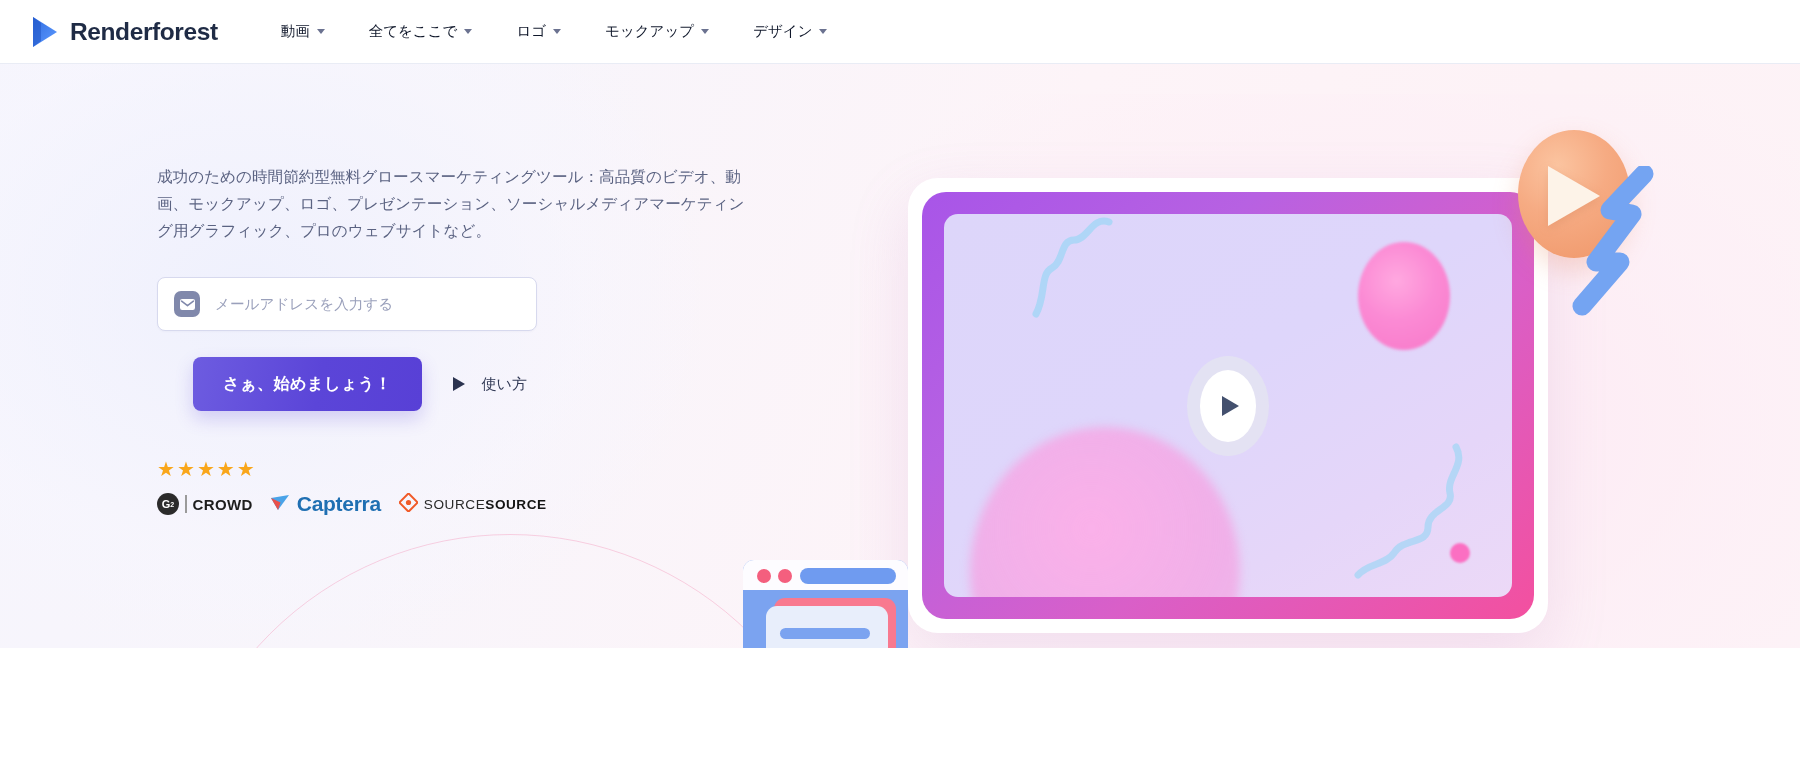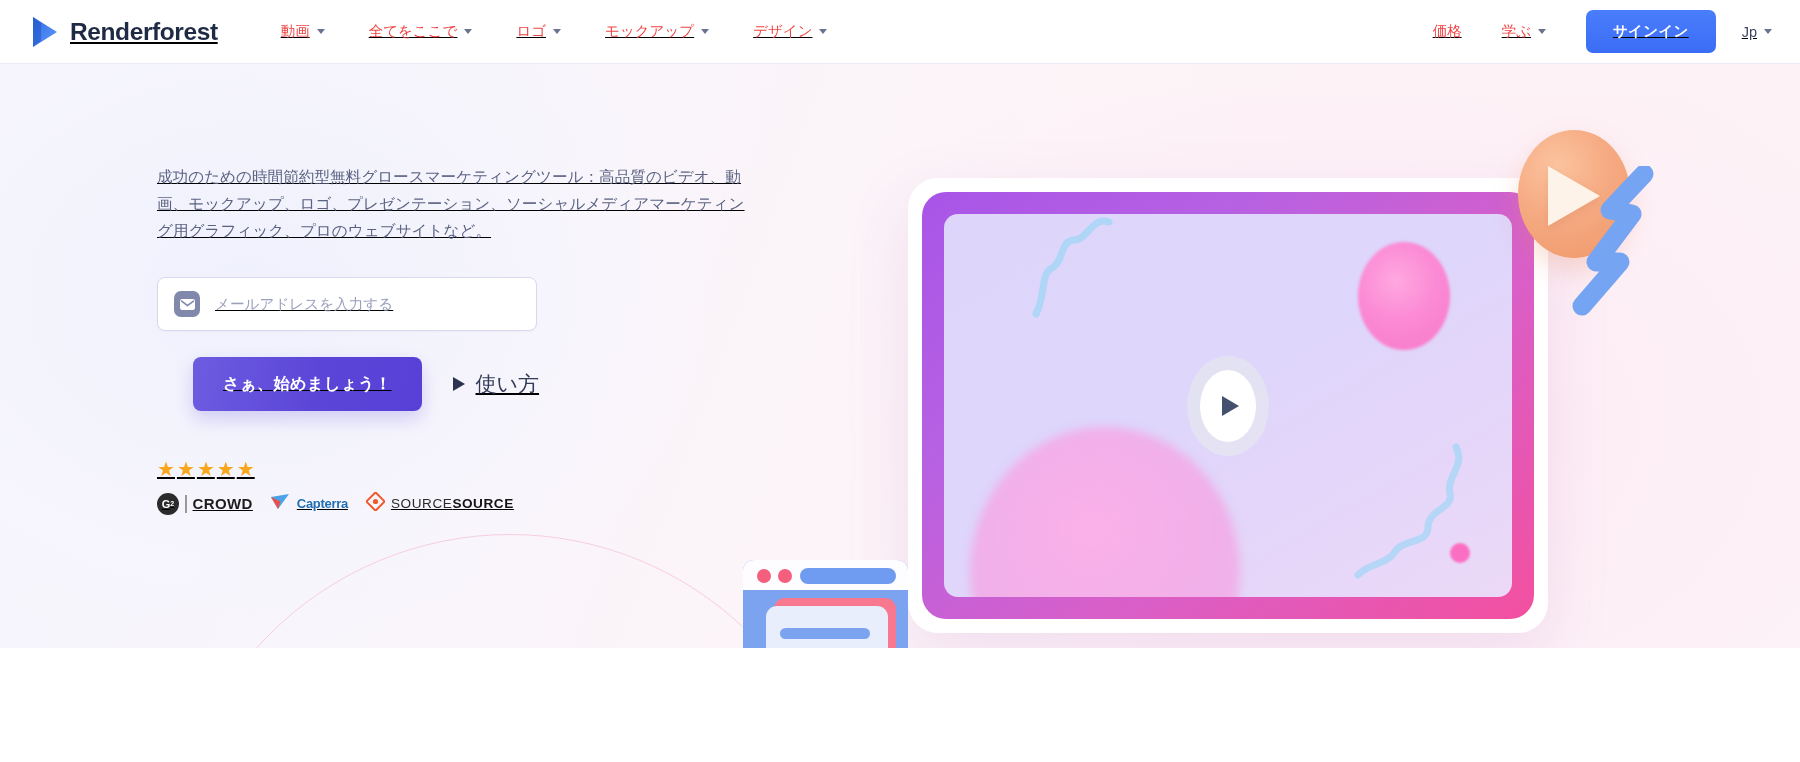--- a/index.html
+++ b/index.html
@@ -10,21 +10,20 @@
     font-family: "Liberation Sans", "DejaVu Sans", sans-serif;
     background: #ffffff;
   }
 
   
   .page {
     position: relative;
     width: 1800px; height: 648px;
     overflow: hidden;
     background: linear-gradient(110deg, #f6f5fd 0%, #f8f5fb 28%, #fdf4f8 55%, #fdf2f6 78%, #fdf3f7 100%);
-    text-decoration: underline;
   }
 
   
   .navbar {
     position: relative;
     z-index: 40;
     height: 64px;
     background: #ffffff;
     display: flex;
     align-items: center;
@@ -34,21 +33,21 @@
   .brand { display: flex; align-items: center; gap: 10px; flex: 0 0 auto; }
   .brand-mark { width: 30px; height: 34px; display: block; }
   .brand-name {
     font-size: 24.5px; font-weight: bold; letter-spacing: -0.4px;
     color: #1f2b45;
   }
 
   .nav-main { display: flex; align-items: center; margin-left: 63px; gap: 0; }
   .nav-link {
     display: flex; align-items: center; gap: 7px;
-    font-size: 14.5px; color: #ef4444; cursor: pointer;
+    font-size: 14.5px; color: #0f172a; cursor: pointer;
     padding: 8px 0; margin-right: 44px; white-space: nowrap;
   }
   .nav-link:last-child { margin-right: 0; justify-content: space-between; }
   .caret {
     width: 0; height: 0;
     border-left: 4.5px solid transparent;
     border-right: 4.5px solid transparent;
     border-top: 5px solid #6b7290;
     display: inline-block;
   }
@@ -169,23 +168,23 @@
     color: #ffffff;
     border: none; border-radius: 8px;
     font-family: inherit;
     font-size: 16.2px; font-weight: bold;
     padding: 16px 30px;
     cursor: pointer;
     letter-spacing: .4px;
     box-shadow: 0 8px 18px rgba(93,70,216,.22);
   }
   .howto {
-    display: flex; align-items: center; gap: 11px;
+    display: flex; align-items: center; gap: 17px;
     margin-left: 31px;
-    color: #333b57; font-size: 21px;
+    color: #333b57; font-size: 15px;
     cursor: pointer;
   }
   .play-tri {
     width: 0; height: 0;
     border-top: 7px solid transparent;
     border-bottom: 7px solid transparent;
     border-left: 12px solid #2b3350;
   }
 
   
@@ -198,21 +197,21 @@
   }
   .badge { display: flex; align-items: center; gap: 6px; }
   .g2 {
     width: 22px; height: 22px; border-radius: 50%;
     background: #2b2b2b; color: #fff;
     font-size: 11px; font-weight: bold;
     display: flex; align-items: center; justify-content: center;
   }
   .g2bar { width: 1.5px; height: 18px; background: #9a9a9a; }
   .g2txt { font-size: 15px; font-weight: bold; color: #1d1d1d; letter-spacing: .4px; }
-  .capterra-txt { font-size: 13px; font-weight: bold; color: #1f6fb2; letter-spacing: -.3px; }
+  .capterra-txt { font-size: 21px; font-weight: bold; color: #1f6fb2; letter-spacing: -.3px; }
   .sf-txt { font-size: 13.6px; color: #2a2a2a; letter-spacing: .55px; }
   .sf-txt b { color: #141414; }
 
   
   .art {
     position: absolute;
     z-index: 10;
     left: 830px; top: 78px;
     width: 800px; height: 560px;
   }
@@ -356,34 +355,20 @@
       <div class="nav-link">
         <span>モックアップ</span>
         <i class="caret"></i>
       </div>
       <div class="nav-link">
         <span>デザイン</span>
         <i class="caret"></i>
       </div>
     </div>
 
-    <div class="nav-right">
-      <div class="nav-link">
-        <span>価格</span>
-      </div>
-      <div class="nav-link">
-        <span>学ぶ</span>
-        <i class="caret"></i>
-      </div>
-      <button class="signin-btn">サインイン</button>
-      <div class="lang">
-        <span>Jp</span>
-        <i class="caret"></i>
-      </div>
-    </div>
   </nav>
 
   <section class="hero">
 
     <div class="bg-deco">
       <div class="glow-left"></div>
       <div class="glow-right"></div>
       <div class="arc"></div>
 
       <div class="pinkdot"></div>

